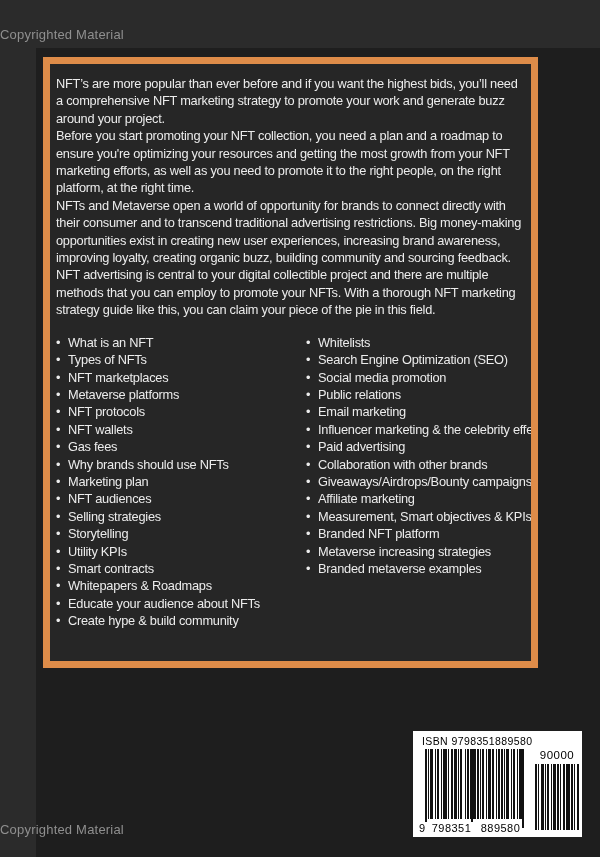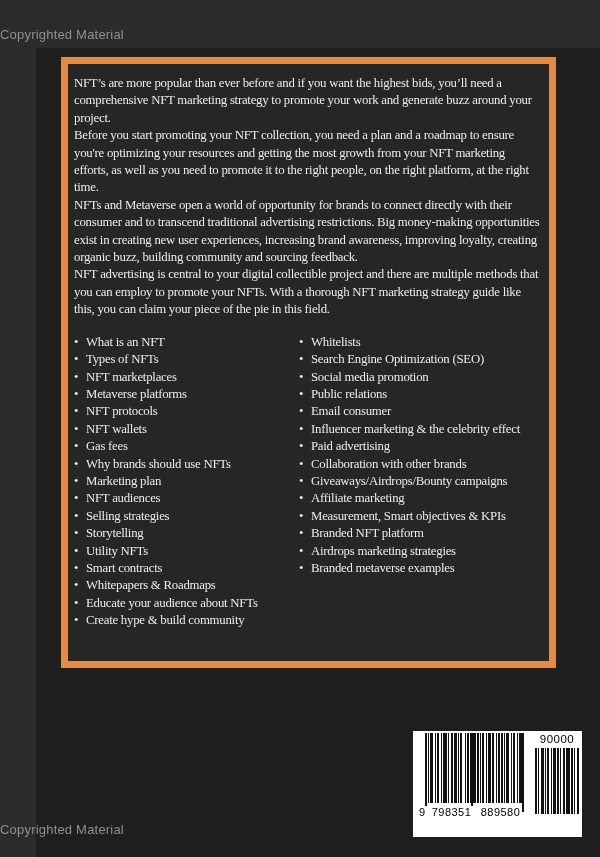--- a/index.html
+++ b/index.html
@@ -18,32 +18,31 @@
     position:absolute;left:0;width:522px;
     color:var(--muted-gray);font-size:13px;letter-spacing:.2px;
   }
   .banner.top{top:27px;}
   .banner.bottom{top:822px;}
   .book{
     position:absolute;left:36px;top:48px;width:564px;height:809px;
     background:var(--cover-bg);
   }
   .panel{
-    position:absolute;left:25px;top:9px;width:495px;height:611px;
+    position:absolute;left:7px;top:9px;width:495px;height:611px;
     border:7px solid var(--accent-orange);
     background:var(--panel-bg);
     padding:11px 8px 0 6px;
     color:var(--text-light);
     font-size:12.8px;line-height:17.4px;letter-spacing:-0.25px;
     overflow:hidden;
-    font-family:Liberation Serif, serif;
   }
   .paragraphs p{margin:0;}
   .topics{
-    display:flex;margin-top:15px;
+    display:flex;margin-top:15px;gap:25px;
   }
   .topics ul{
     list-style:none;margin:0;padding:0;white-space:nowrap;
   }
   .topics ul li{
     position:relative;padding-left:12px;
   }
   .topics ul li::before{
     content:"\2022";position:absolute;left:0;top:0;
   }
@@ -113,47 +112,48 @@
           <li>NFT marketplaces</li>
           <li>Metaverse platforms</li>
           <li>NFT protocols</li>
           <li>NFT wallets</li>
           <li>Gas fees</li>
           <li>Why brands should use NFTs</li>
           <li>Marketing plan</li>
           <li>NFT audiences</li>
           <li>Selling strategies</li>
           <li>Storytelling</li>
-          <li>Utility NFTs</li>
+          <li>Utility KPIs</li>
           <li>Smart contracts</li>
           <li>Whitepapers &amp; Roadmaps</li>
           <li>Educate your audience about NFTs</li>
           <li>Create hype &amp; build community</li>
         </ul>
       <ul class="col-right">
           <li>Whitelists</li>
           <li>Search Engine Optimization (SEO)</li>
           <li>Social media promotion</li>
           <li>Public relations</li>
-          <li>Email consumer</li>
+          <li>Email marketing</li>
           <li>Influencer marketing &amp; the celebrity effect</li>
           <li>Paid advertising</li>
           <li>Collaboration with other brands</li>
           <li>Giveaways/Airdrops/Bounty campaigns</li>
           <li>Affiliate marketing</li>
           <li>Measurement, Smart objectives &amp; KPIs</li>
           <li>Branded NFT platform</li>
-          <li>Airdrops marketing strategies</li>
+          <li>Metaverse increasing strategies</li>
           <li>Branded metaverse examples</li>
         </ul>
     </div>
   </div>
 </div>
 
 <div class="barcode">
+  <div class="isbn">ISBN 9798351889580</div>
   <div class="bc-row">
     <div class="bc-main">
       <div class="bars-area">
           <div class="bar" style="left: 0px; width: 2px;"></div>
           <div class="bar" style="left: 3px; width: 1px;"></div>
           <div class="bar" style="left: 5px; width: 3px;"></div>
           <div class="bar" style="left: 10px; width: 1px;"></div>
           <div class="bar" style="left: 12px; width: 2px;"></div>
           <div class="bar" style="left: 16px; width: 1px;"></div>
           <div class="bar" style="left: 18px; width: 4px;"></div>

